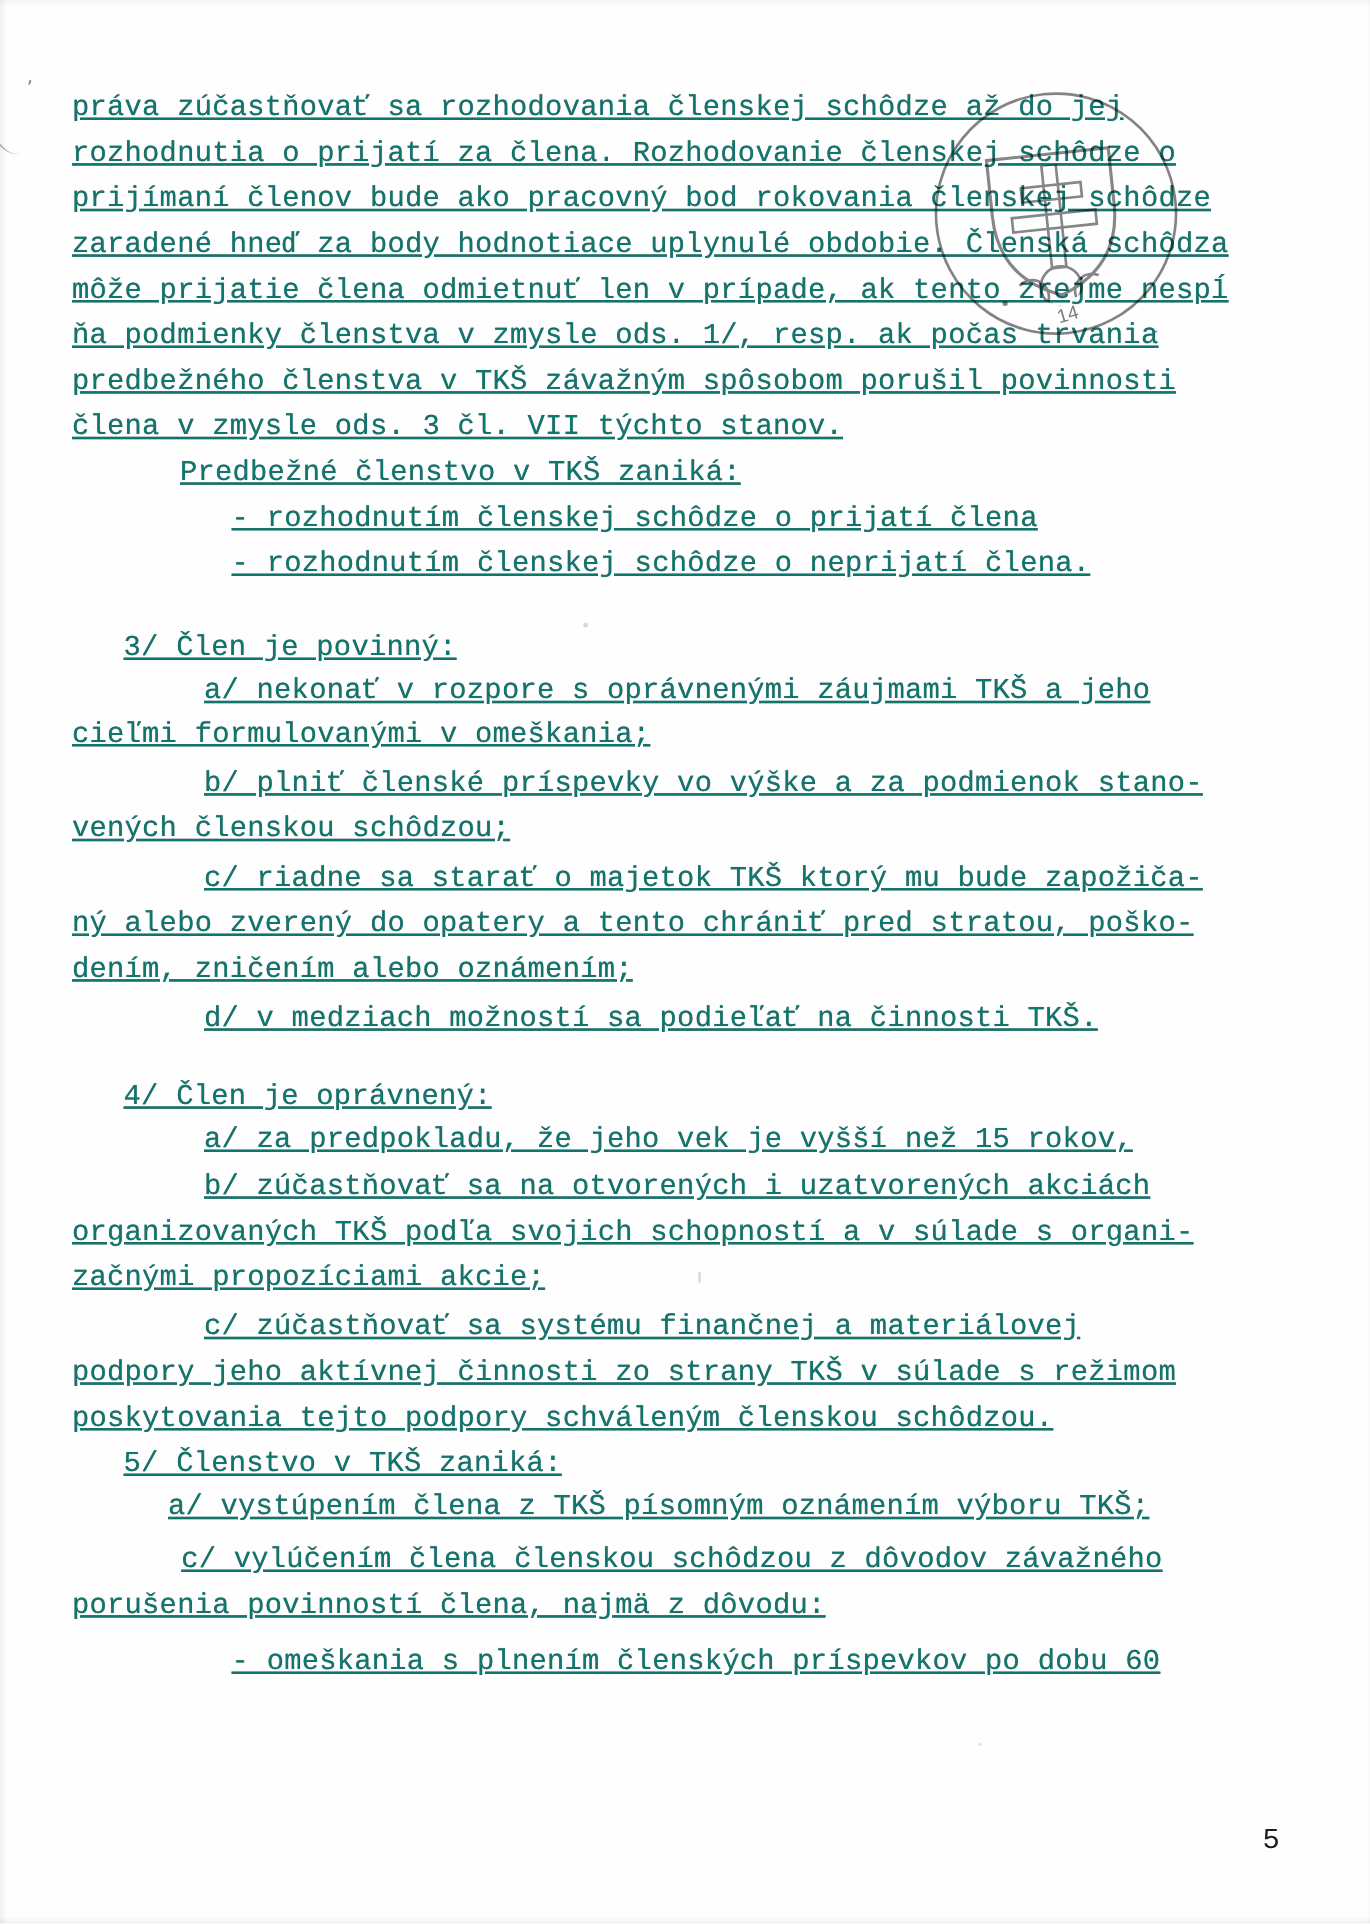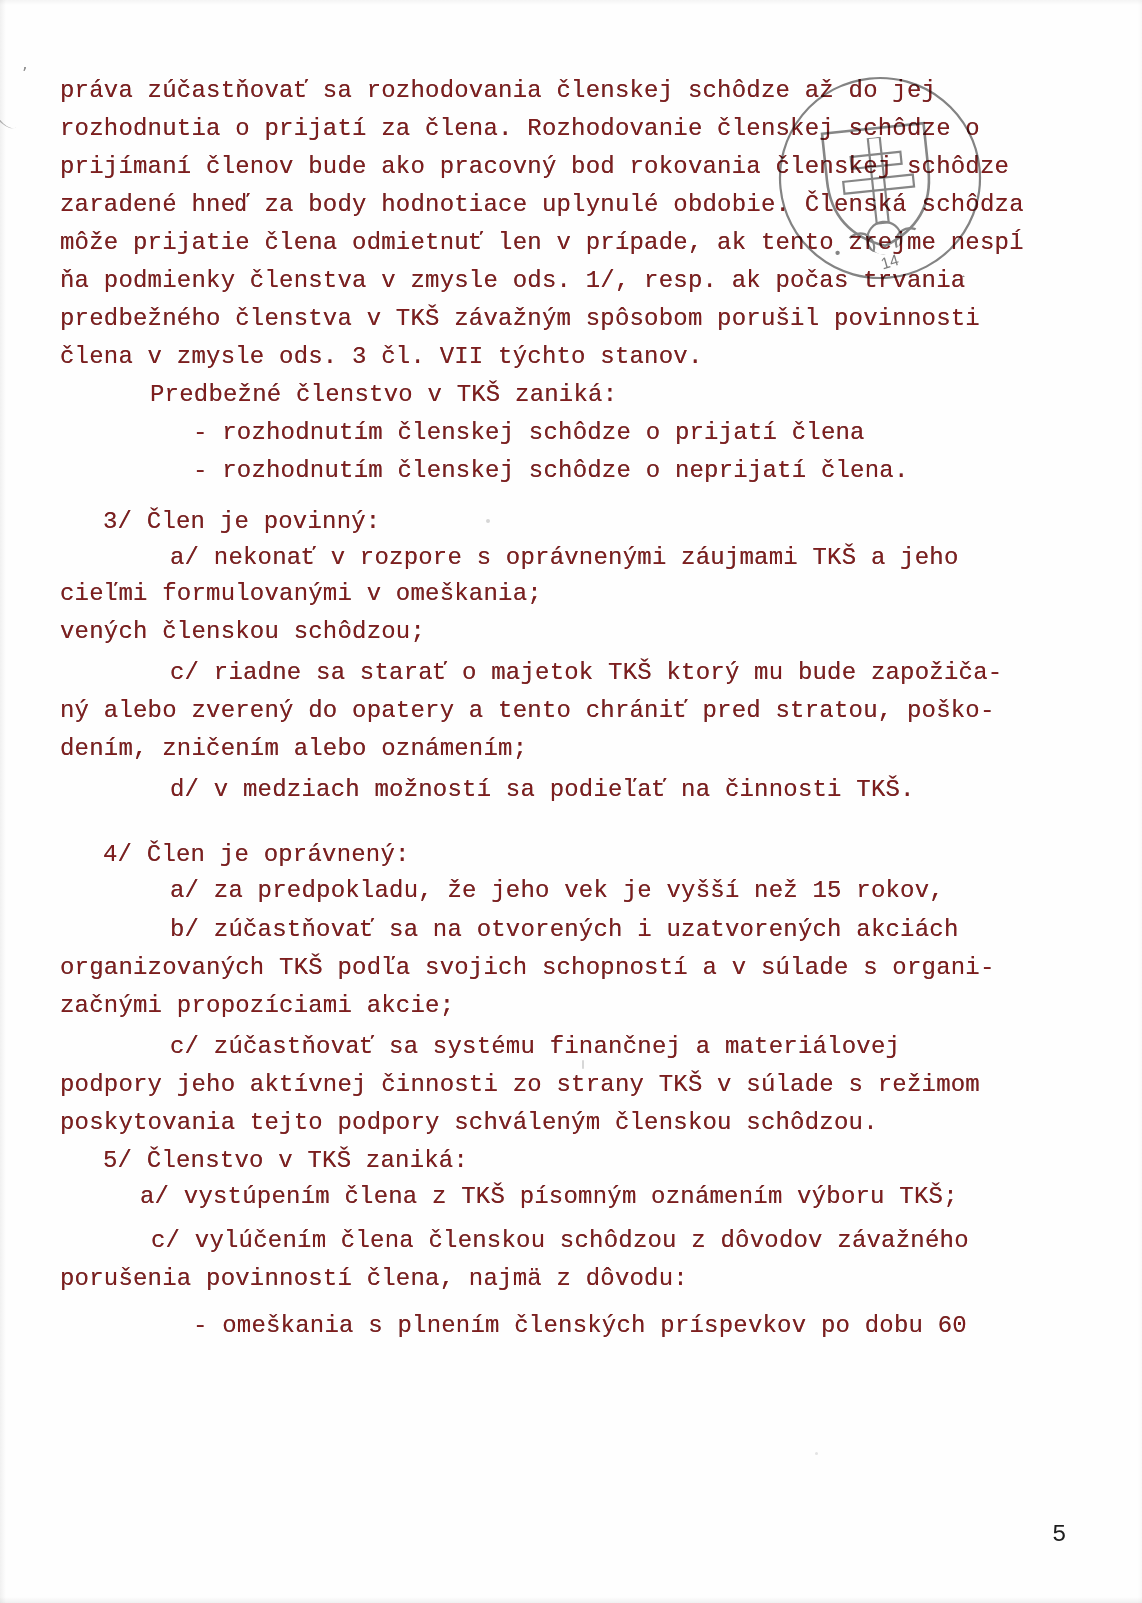--- a/index.html
+++ b/index.html
@@ -13,32 +13,33 @@
   .page::before{
     content:"";position:absolute;inset:0;pointer-events:none;
     background:
       linear-gradient(to right, rgba(60,60,60,.07), rgba(0,0,0,0) 6px),
       linear-gradient(to bottom, rgba(60,60,60,.05), rgba(0,0,0,0) 5px),
       linear-gradient(to top, rgba(60,60,60,.07), rgba(0,0,0,0) 6px),
       linear-gradient(to left, rgba(60,60,60,.03), rgba(0,0,0,0) 4px);
   }
   .doc{
     position:absolute;left:60px;top:72px;width:1010px;
-    color:#7f1d1d;font-size:24px;line-height:38px;letter-spacing:.2px;
+    color:#0f766e;font-size:24px;line-height:38px;letter-spacing:.2px;
     text-shadow:0 0 .6px rgba(25,25,25,.6);
+    text-decoration:underline;
   }
   .ln{white-space:pre;}
   .ind1{padding-left:43px;}
   .ind2{padding-left:80px;}
   .ind2a{padding-left:90px;}
   .ind2c{padding-left:91px;}
   .ind3{padding-left:110px;}
   .ind4{padding-left:133px;}
   .tight{line-height:34px;}
-  .g29{margin-top:13px;}
+  .g29{margin-top:32px;}
   .g27{margin-top:27px;}
   .g18{margin-top:0;}
   .g9{margin-top:9px;}
   .g8{margin-top:8px;}
   .g3{margin-top:3px;}
   .page-number{
     position:absolute;left:1052px;top:1520px;
     color:#1d1d1d;font-size:24px;line-height:30px;
   }
   
@@ -72,20 +73,21 @@
       <div class="ln">môže prijatie člena odmietnuť len v prípade, ak tento zrejme nespĺ</div>
       <div class="ln">ňa podmienky členstva v zmysle ods. 1/, resp. ak počas trvania</div>
       <div class="ln">predbežného členstva v TKŠ závažným spôsobom porušil povinnosti</div>
       <div class="ln">člena v zmysle ods. 3 čl. VII týchto stanov.</div>
       <div class="ln ind2a">Predbežné členstvo v TKŠ zaniká:</div>
       <div class="ln ind4">- rozhodnutím členskej schôdze o prijatí člena</div>
       <div class="ln ind4">- rozhodnutím členskej schôdze o neprijatí člena.</div>
       <div class="ln ind1 g29">3/ Člen je povinný:</div>
       <div class="ln ind3 tight">a/ nekonať v rozpore s oprávnenými záujmami TKŠ a jeho</div>
       <div class="ln">cieľmi formulovanými v omeškania;</div>
+      <div class="ln ind3 g3">b/ plniť členské príspevky vo výške a za podmienok stano-</div>
       <div class="ln">vených členskou schôdzou;</div>
       <div class="ln ind3 g3">c/ riadne sa starať o majetok TKŠ ktorý mu bude zapožiča-</div>
       <div class="ln">ný alebo zverený do opatery a tento chrániť pred stratou, poško-</div>
       <div class="ln">dením, zničením alebo oznámením;</div>
       <div class="ln ind3 g3">d/ v medziach možností sa podieľať na činnosti TKŠ.</div>
       <div class="ln ind1 g27">4/ Člen je oprávnený:</div>
       <div class="ln ind3 tight">a/ za predpokladu, že jeho vek je vyšší než 15 rokov,</div>
       <div class="ln ind3 g3">b/ zúčastňovať sa na otvorených i uzatvorených akciách</div>
       <div class="ln">organizovaných TKŠ podľa svojich schopností a v súlade s organi-</div>
       <div class="ln">začnými propozíciami akcie;</div>

